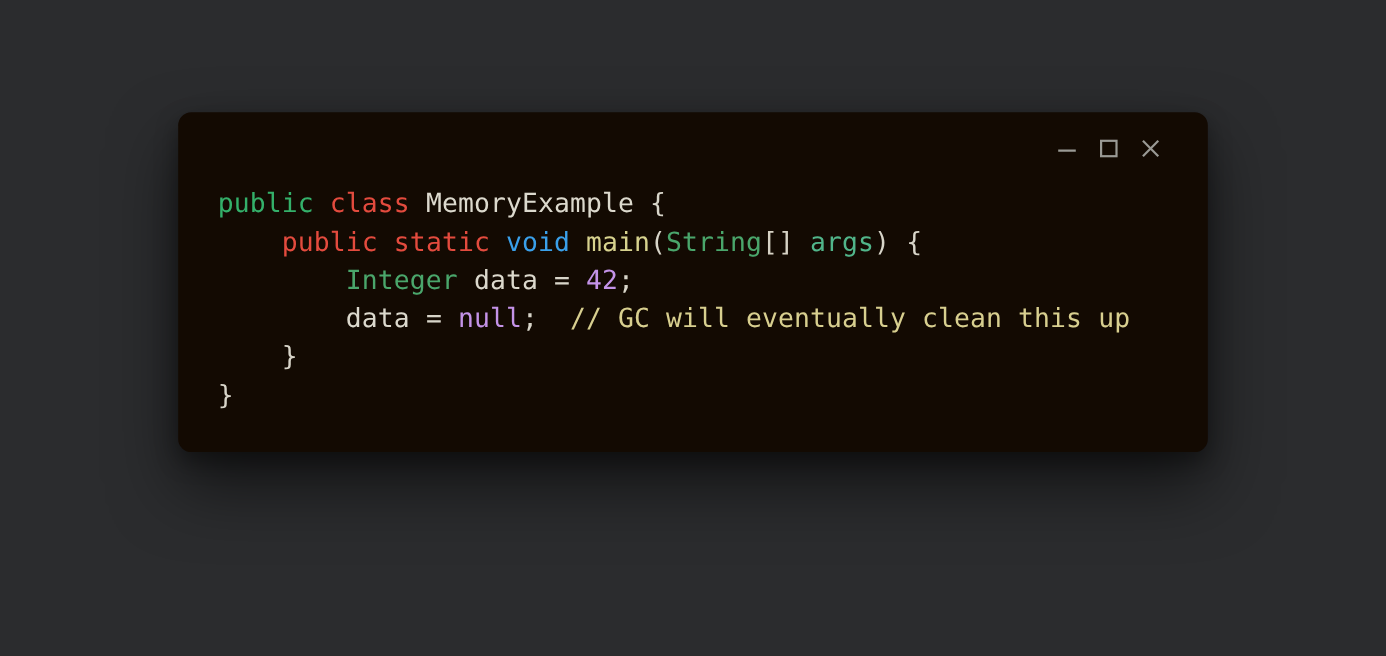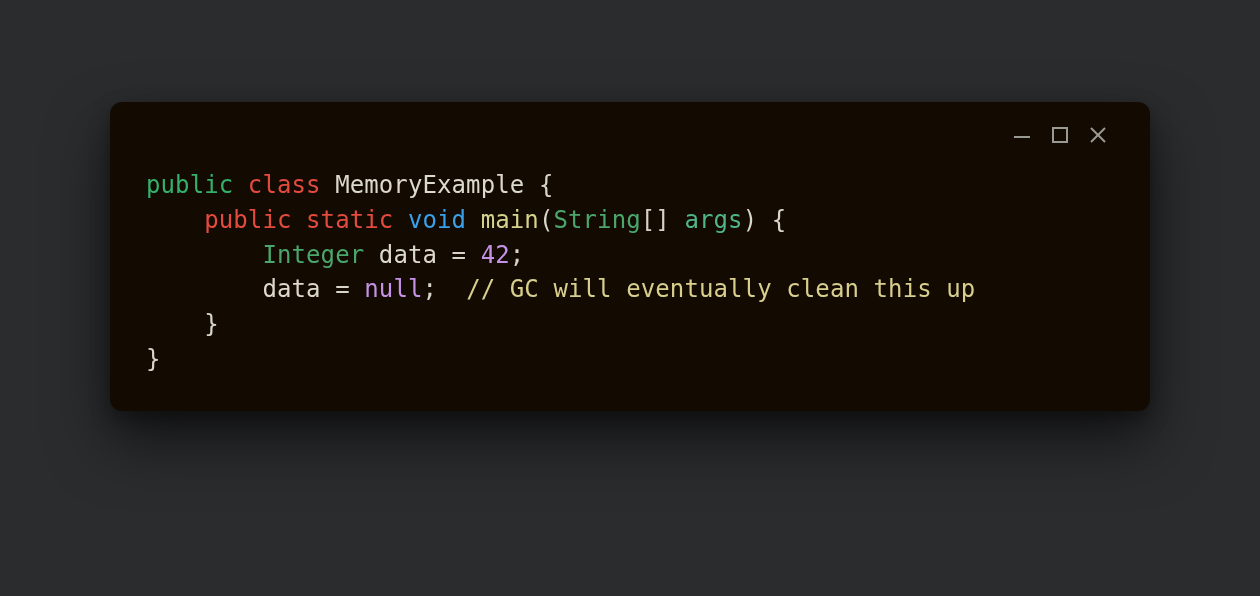--- a/index.html
+++ b/index.html
@@ -12,21 +12,21 @@
   }
   .stage {
     width: 1260px;
     height: 596px;
     display: flex;
     align-items: flex-start;
     justify-content: center;
     padding-top: 102px;
   }
   .card {
-    width: 1040px;
+    width: 936px;
     background: #130a02;
     border-radius: 12px;
     box-shadow: 0 30px 60px rgba(0,0,0,0.55), 0 8px 20px rgba(0,0,0,0.35);
     padding: 0 36px 34px 36px;
     position: relative;
   }
   .titlebar {
     height: 66px;
     display: flex;
     align-items: center;

